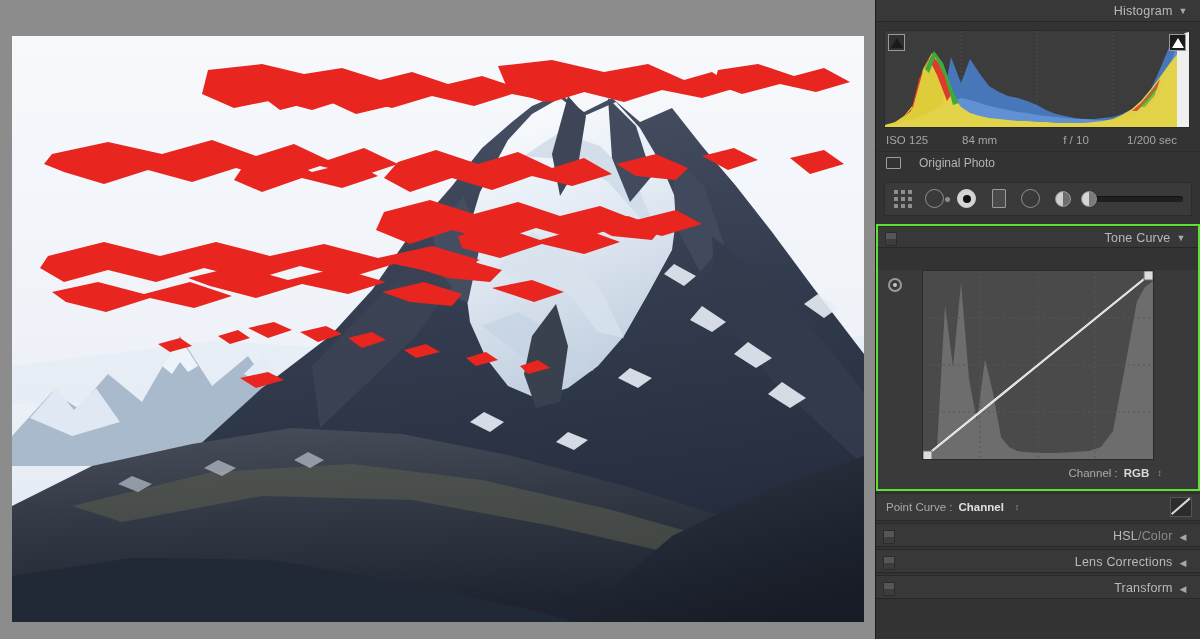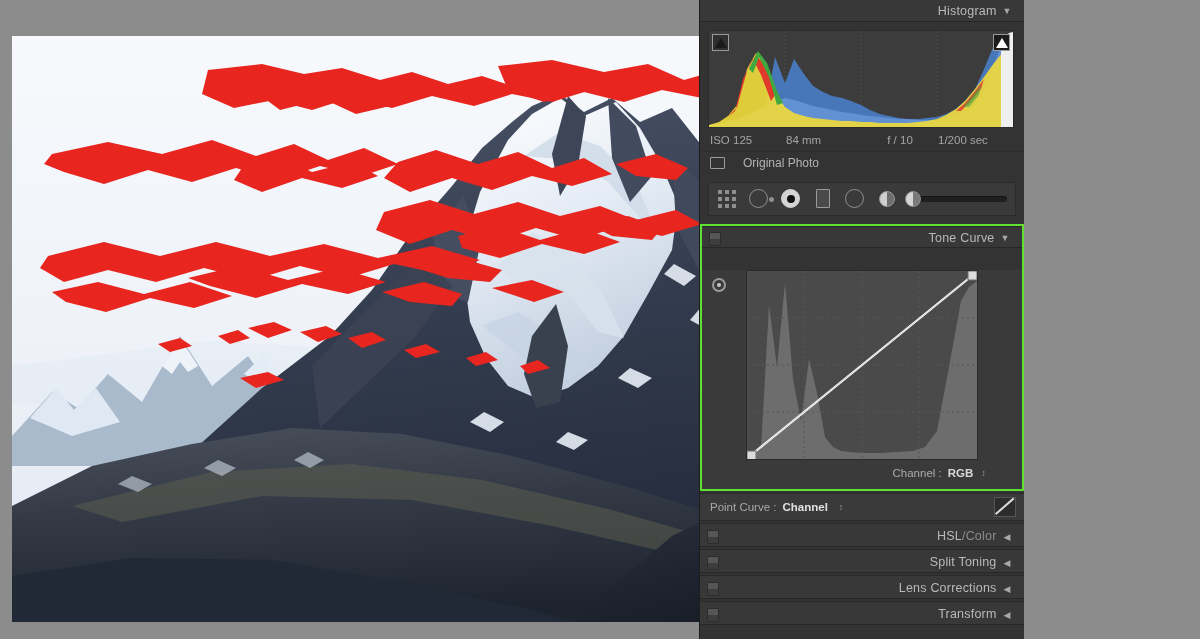--- a/index.html
+++ b/index.html
@@ -2,21 +2,21 @@
 <html><head>
 <meta charset="utf-8">
 <style>
   html, body {
     margin: 0; padding: 0;
     width: 1200px; height: 639px;
     overflow: hidden;
     background: #8c8c8c;
     font-family: "Liberation Sans", sans-serif;
   }
-  #app { position: relative; width: 1024px; height: 639px; }
+  #app { position: relative; width: 1200px; height: 639px; }
 
   
   #canvas-area {
     position: absolute; left: 0; top: 0; width: 876px; height: 639px;
     background: #8c8c8c;
   }
   #photo-frame {
     position: absolute; left: 12px; top: 36px; width: 852px; height: 586px;
     overflow: hidden; background: #2b3448;
   }
@@ -74,21 +74,21 @@
   .clip-ind.right .clip-tri { border-bottom: 10px solid #ffffff; }
 
   #exif-row {
     display: flex; height: 22px; align-items: center;
     margin: 1px 10px 0 10px; color: #a5a5a5; font-size: 11.5px;
   }
   #exif-row span { flex: 1; }
   #exif-row span:nth-child(1) { text-align: left; }
   #exif-row span:nth-child(2) { text-align: left; }
   #exif-row span:nth-child(3) { text-align: center; }
-  #exif-row span:nth-child(4) { text-align: left; }
+  #exif-row span:nth-child(4) { text-align: center; }
 
   #original-photo-row {
     height: 22px; display: flex; align-items: center; gap: 18px;
     padding-left: 10px; color: #b3b3b3; font-size: 12px;
     border-top: 1px solid #2d2d2d;
   }
   .rect-icon { width: 13px; height: 10px; border: 1px solid #9c9c9c; border-radius: 1px; }
 
   
   #toolstrip {
@@ -475,28 +475,20 @@
 
       <div class="collapsed-panel">
         <div class="dotted-rule"></div>
         <div class="pheader">
           <span class="sw"></span>
           <span class="ttl">HSL</span><span class="ttl gray"> / </span><span class="ttl gray">Color</span>
           <span class="tri-left">◀</span>
         </div>
       </div>
 
-      <div class="collapsed-panel">
-        <div class="dotted-rule"></div>
-        <div class="pheader">
-          <span class="sw"></span>
-          <span class="ttl">Split Toning</span>
-          <span class="tri-left">◀</span>
-        </div>
-      </div>
 
 
       <div class="collapsed-panel">
         <div class="dotted-rule"></div>
         <div class="pheader">
           <span class="sw"></span>
           <span class="ttl">Lens Corrections</span>
           <span class="tri-left">◀</span>
         </div>
       </div>

